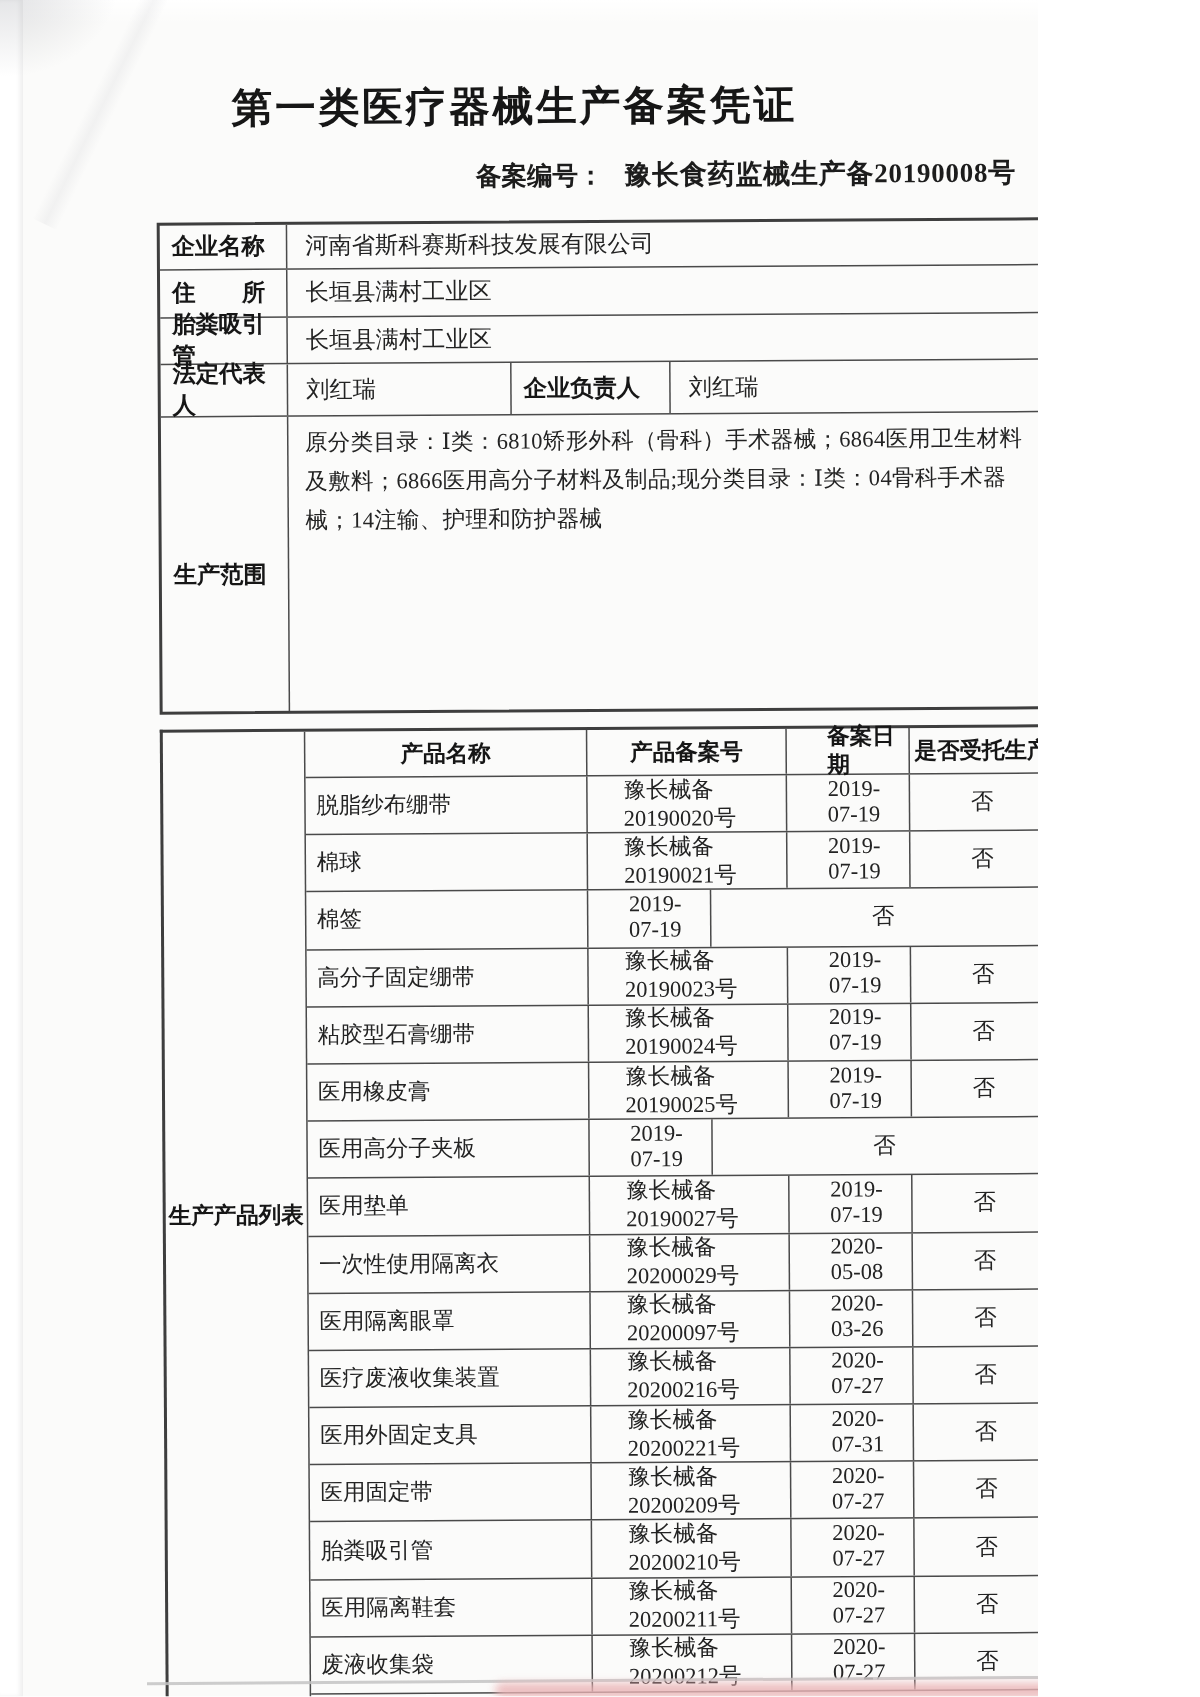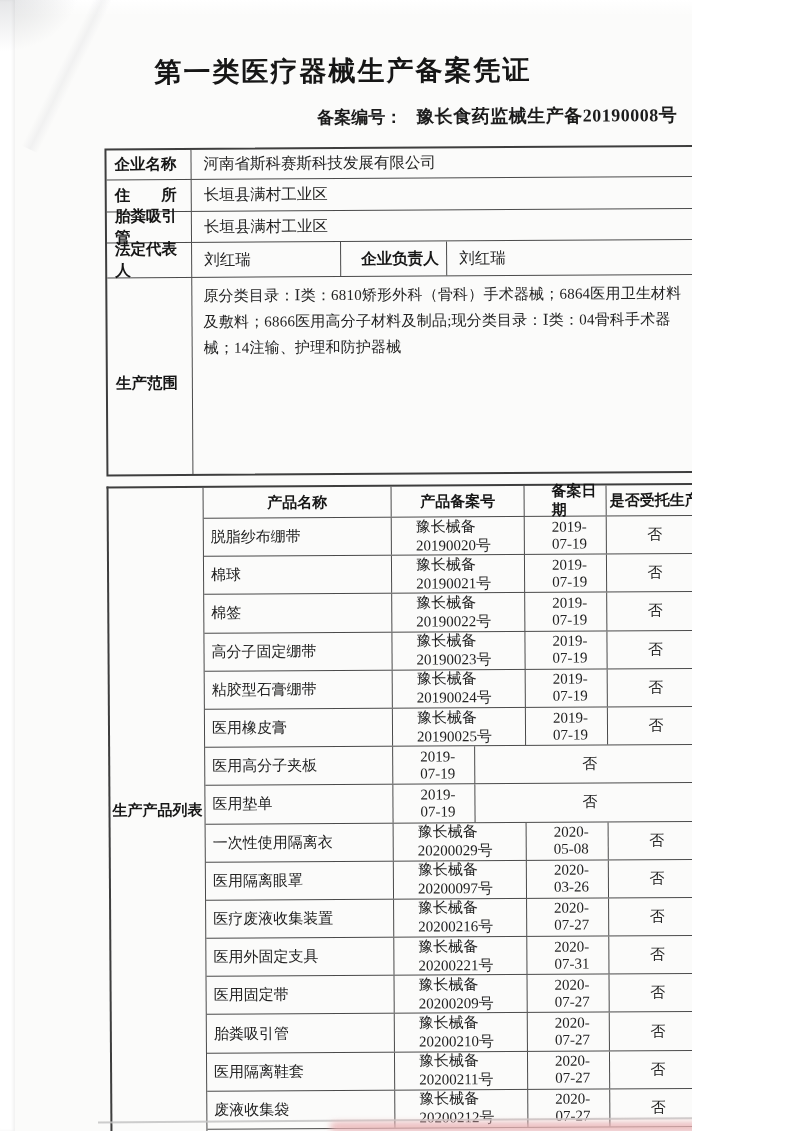--- a/index.html
+++ b/index.html
@@ -31,21 +31,21 @@
 
   
   .itable { position:absolute; left:107px; top:147px; width:598px; border:2px solid #3e3e3e; }
   .irow   { display:flex; border-bottom:1.5px solid #4a4a4a; }
   .irow:last-child { border-bottom:none; }
   .ilabel { width:85px; border-right:1.5px solid #4a4a4a; font-weight:bold; font-size:15.5px;
             display:flex; align-items:center; padding-left:8px; color:#161616; flex:none; }
   .ival   { flex:1; display:flex; align-items:center; padding-left:12px; font-size:15.5px; }
   .h30{height:30px} .h32{height:32px} .h31{height:31px} .h35{height:35px} .h196{height:196px}
   .ilabel2{ width:107px; border-right:1.5px solid #4a4a4a; border-left:1.5px solid #4a4a4a;
-            font-weight:bold; font-size:15.5px; display:flex; align-items:center; padding-left:20px; flex:none; color:#161616;}
+            font-weight:bold; font-size:15.5px; display:flex; align-items:center; padding-left:8px; flex:none; color:#161616;}
   .ival-mid { width:148px; display:flex; align-items:center; padding-left:12px; font-size:15.5px; flex:none; }
   .scope-label { width:85px; border-right:1.5px solid #4a4a4a; font-weight:bold; font-size:15.5px;
                  display:flex; align-items:center; padding-left:8px; padding-top:14px; flex:none; color:#161616;}
   .scope-text { flex:1; font-size:15px; line-height:26px; padding:5px 6px 0 11px; letter-spacing:.2px; }
 
   
   .ptable { position:absolute; left:107px; top:485px; width:598px; height:646px;
             border:2px solid #3e3e3e; border-bottom:none; display:flex; }
   .pside  { width:95px; border-right:1.5px solid #4a4a4a; display:flex; align-items:center;
             justify-content:center; font-weight:bold; font-size:15px; flex:none; color:#161616; }
@@ -130,21 +130,20 @@
               <div class="pcell w-ent">否</div>
             </div>
             <div class="prow">
               <div class="pcell w-name">棉球</div>
               <div class="pcell w-reg">豫长械备20190021号</div>
               <div class="pcell w-date">2019-07-19</div>
               <div class="pcell w-ent">否</div>
             </div>
             <div class="prow">
               <div class="pcell w-name">棉签</div>
-              <div class="pcell w-reg">豫长械备20190022号</div>
               <div class="pcell w-date">2019-07-19</div>
               <div class="pcell w-ent">否</div>
             </div>
             <div class="prow">
               <div class="pcell w-name">高分子固定绷带</div>
               <div class="pcell w-reg">豫长械备20190023号</div>
               <div class="pcell w-date">2019-07-19</div>
               <div class="pcell w-ent">否</div>
             </div>
             <div class="prow">
@@ -159,20 +158,21 @@
               <div class="pcell w-date">2019-07-19</div>
               <div class="pcell w-ent">否</div>
             </div>
             <div class="prow">
               <div class="pcell w-name">医用高分子夹板</div>
               <div class="pcell w-date">2019-07-19</div>
               <div class="pcell w-ent">否</div>
             </div>
             <div class="prow">
               <div class="pcell w-name">医用垫单</div>
+              <div class="pcell w-reg">豫长械备20190027号</div>
               <div class="pcell w-date">2019-07-19</div>
               <div class="pcell w-ent">否</div>
             </div>
             <div class="prow">
               <div class="pcell w-name">一次性使用隔离衣</div>
               <div class="pcell w-reg">豫长械备20200029号</div>
               <div class="pcell w-date">2020-05-08</div>
               <div class="pcell w-ent">否</div>
             </div>
             <div class="prow">

